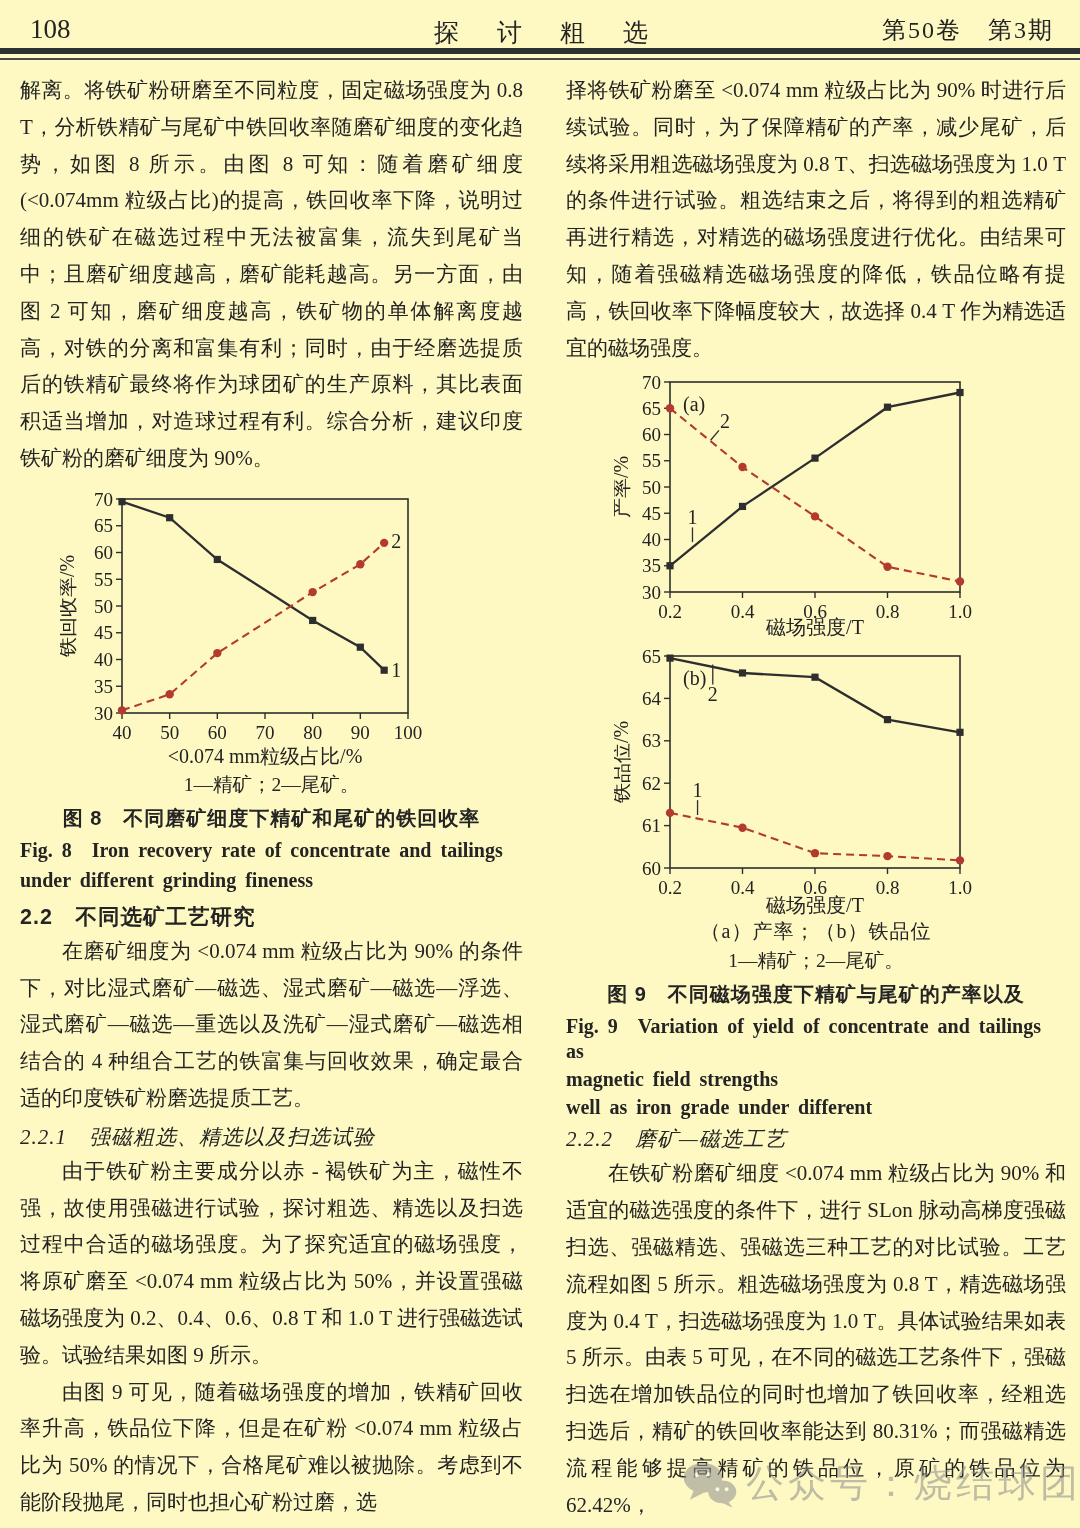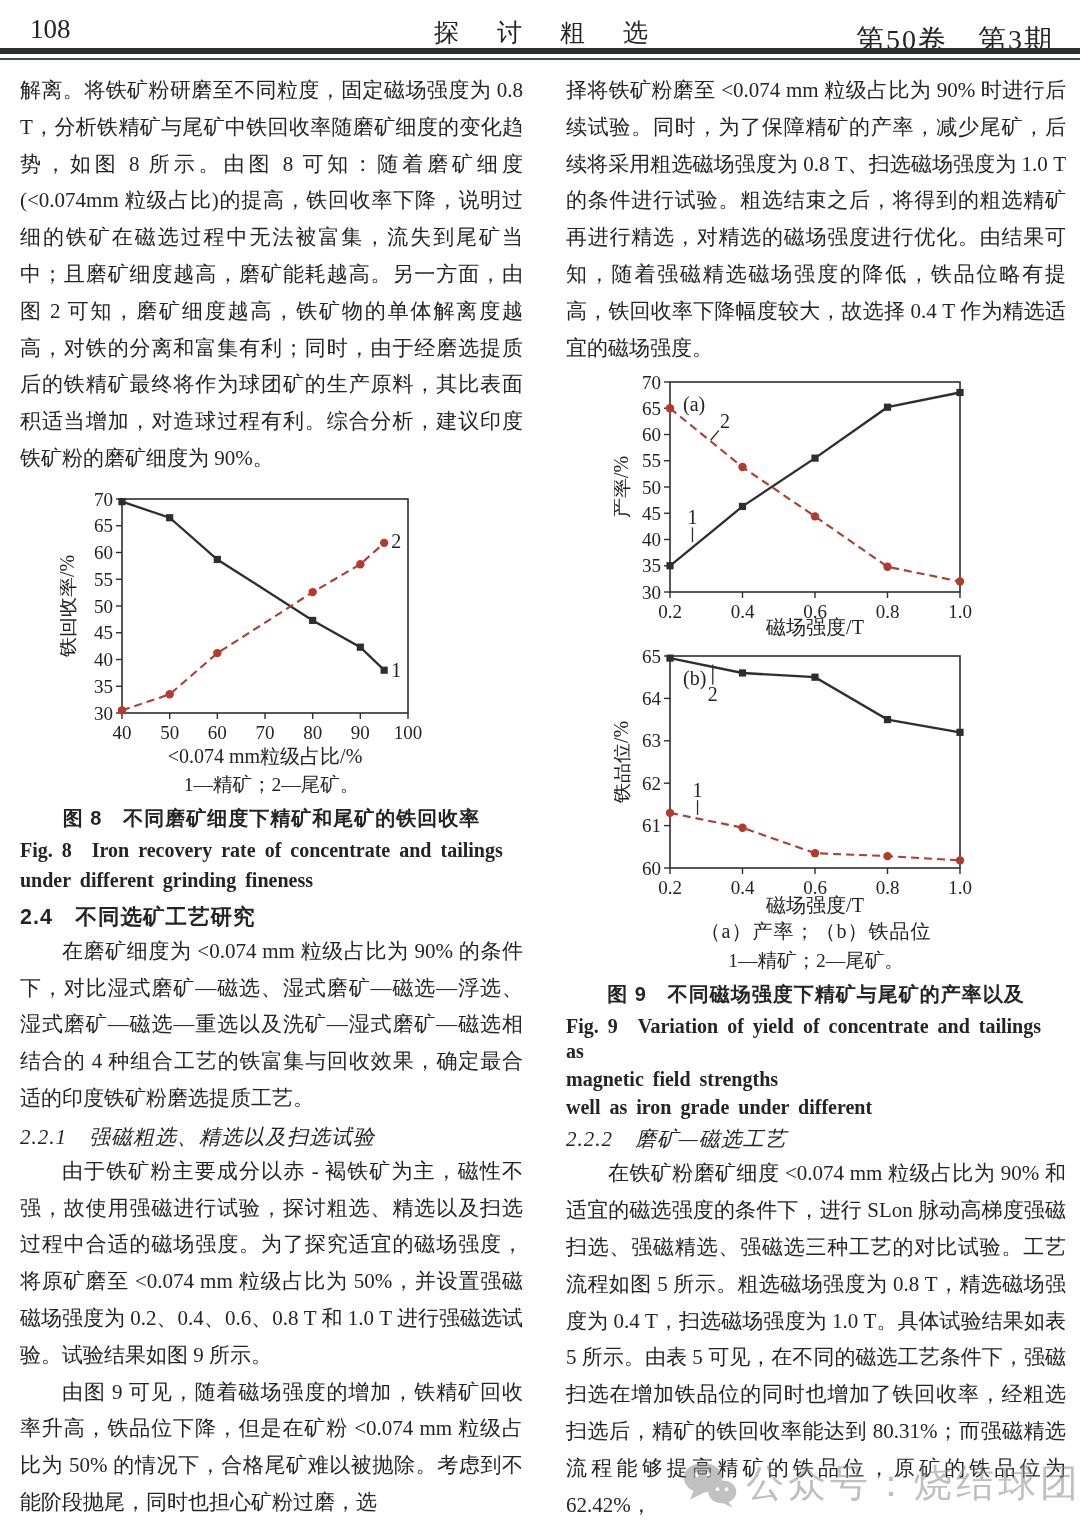--- a/index.html
+++ b/index.html
@@ -1,23 +1,23 @@
 <!DOCTYPE html>
 <html><head>
 <meta charset="utf-8">
 <style>
   html,body{margin:0;padding:0;background:#888;}
-  .page{position:relative;width:1080px;height:1528px;background:#ffffff;overflow:hidden;
+  .page{position:relative;width:1080px;height:1528px;background:#fef9c3;overflow:hidden;
         font-family:"Liberation Serif","DejaVu Serif",serif;color:#242424;margin:0 auto;}
   
   .header{position:absolute;top:10px;left:28px;right:26px;height:38px;}
   .pagenum{position:absolute;left:2px;top:4px;font-size:27px;}
   .jtitle{position:absolute;left:50%;transform:translateX(-50%);top:6px;font-size:25px;
           letter-spacing:38px;padding-left:38px;white-space:nowrap;}
-  .issue{position:absolute;right:0;top:11px;font-size:28px;letter-spacing:2px;white-space:nowrap;}
+  .issue{position:absolute;right:0;top:4px;font-size:24px;letter-spacing:2px;white-space:nowrap;}
   .rule-thick{position:absolute;top:48px;left:0;width:1080px;height:6px;background:#2b3231;}
   .rule-thin{position:absolute;top:58px;left:0;width:1080px;height:2px;background:#454c4b;}
   
   .col{position:absolute;top:72px;}
   .col-left{left:20px;width:503px;}
   .col-right{left:566px;width:500px;}
   p.body{margin:0;font-size:21px;line-height:36.8px;text-align:justify;text-justify:inter-ideograph;}
   p.indent{text-indent:2em;}
   h3.sec{margin:10px 0 2px;font-family:"Liberation Sans","DejaVu Sans",sans-serif;
          font-size:21.5px;font-weight:bold;letter-spacing:1px;}
@@ -108,21 +108,21 @@
           <circle cx="300.33333333333337" cy="79.27000000000001" r="4.2" fill="#b23a2e"></circle>
           <circle cx="324.16666666666663" cy="57.870000000000005" r="4.2" fill="#b23a2e"></circle>
           <text x="331.31666666666666" y="62.72999999999999" text-anchor="start" font-size="20">2</text>
         </svg>
       <div class="fig-legend">1—精矿；2—尾矿。</div>
       <div class="fig-cap-cn">图 8　不同磨矿细度下精矿和尾矿的铁回收率</div>
       <div class="fig-cap-en">Fig. 8　Iron recovery rate of concentrate and tailings</div>
       <div class="fig-cap-en">under different grinding fineness</div>
     </figure>
 
-    <h3 class="sec">2.4　不同选矿工艺研究</h3>
+    <h3 class="sec">2.2　不同选矿工艺研究</h3>
     <p class="body indent">在磨矿细度为 &lt;0.074 mm 粒级占比为 90% 的条件下，对比湿式磨矿—磁选、湿式磨矿—磁选—浮选、湿式磨矿—磁选—重选以及洗矿—湿式磨矿—磁选相结合的 4 种组合工艺的铁富集与回收效果，确定最合适的印度铁矿粉磨选提质工艺。</p>
     <h4 class="subsec">2.2.1　强磁粗选、精选以及扫选试验</h4>
     <p class="body indent">由于铁矿粉主要成分以赤 - 褐铁矿为主，磁性不强，故使用强磁进行试验，探讨粗选、精选以及扫选过程中合适的磁场强度。为了探究适宜的磁场强度，将原矿磨至 &lt;0.074 mm 粒级占比为 50%，并设置强磁磁场强度为 0.2、0.4、0.6、0.8 T 和 1.0 T 进行强磁选试验。试验结果如图 9 所示。</p>
     <p class="body indent">由图 9 可见，随着磁场强度的增加，铁精矿回收率升高，铁品位下降，但是在矿粉 &lt;0.074 mm 粒级占比为 50% 的情况下，合格尾矿难以被抛除。考虑到不能阶段抛尾，同时也担心矿粉过磨，选</p>
   </div>
 
   <div class="col col-right">
     <p class="body">择将铁矿粉磨至 &lt;0.074 mm 粒级占比为 90% 时进行后续试验。同时，为了保障精矿的产率，减少尾矿，后续将采用粗选磁场强度为 0.8 T、扫选磁场强度为 1.0 T 的条件进行试验。粗选结束之后，将得到的粗选精矿再进行精选，对精选的磁场强度进行优化。由结果可知，随着强磁精选磁场强度的降低，铁品位略有提高，铁回收率下降幅度较大，故选择 0.4 T 作为精选适宜的磁场强度。</p>
 
     <figure class="figure">

